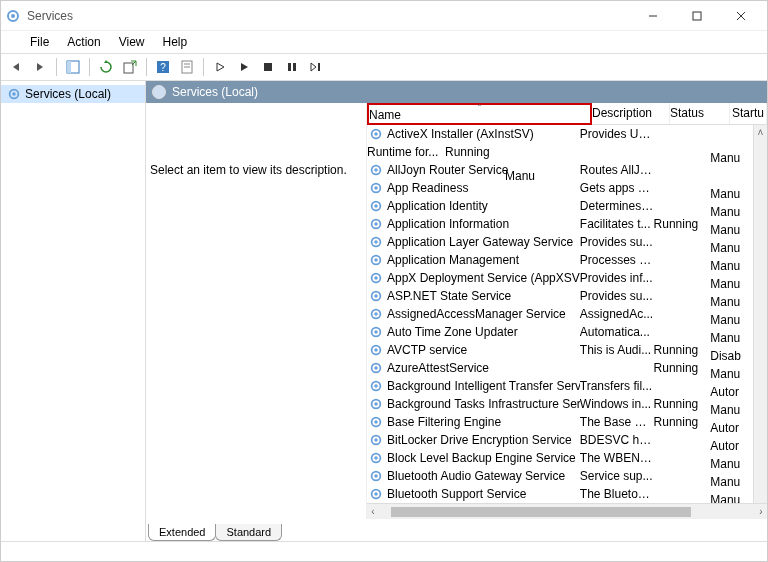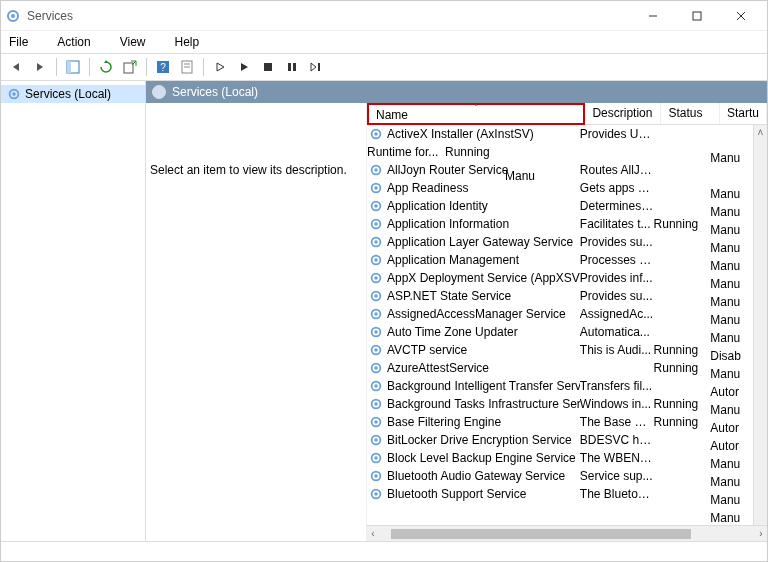--- a/index.html
+++ b/index.html
@@ -2,38 +2,38 @@
 <html><head>
 <meta charset="utf-8">
 <style>
 * { margin: 0; padding: 0; box-sizing: border-box; }
 body { font-family: "Segoe UI", Tahoma, sans-serif; font-size: 12px; background: #fff; color: #000; width: 768px; height: 562px; overflow: hidden; border: 1px solid #ccc; }
 .titlebar { height: 30px; display: flex; align-items: center; padding: 12px 4px; border-bottom: 1px solid #eee; }
 .titlebar .gear { width: 16px; height: 16px; margin-right: 6px; }
 .titlebar .title { flex: 1; color: #555; font-size: 12px; }
 .win-btns { display: flex; }
 .win-btn { width: 44px; height: 28px; display: flex; align-items: center; justify-content: center; color: #666; }
-.menubar { height: 22px; display: flex; align-items: center; padding: 0 0; gap: 13px; }
+.menubar { height: 22px; display: flex; align-items: center; padding: 0 21px; gap: 2px; }
 .menu-item { padding: 2px 8px; font-size: 12px; }
 .toolbar { height: 28px; border-top: 1px solid #ddd; border-bottom: 1px solid #ddd; display: flex; align-items: center; padding: 0 4px; gap: 2px; }
 .tool-btn { width: 22px; height: 22px; display: flex; align-items: center; justify-content: center; border: 1px solid transparent; }
 .tool-sep { width: 1px; height: 18px; background: #ccc; margin: 0 3px; }
 .main { display: flex; height: calc(100% - 30px - 22px - 28px - 20px); }
 .statusbar { height: 20px; border-top: 1px solid #ddd; }
 .left-pane { width: 145px; border-right: 1px solid #ddd; background: #fff; padding-top: 4px; }
 .tree-item { display: flex; align-items: center; gap: 4px; padding: 2px 6px; }
 .tree-item.selected { background: #d0e7ff; }
 .right-pane { flex: 1; display: flex; flex-direction: column; overflow: hidden; }
 .pane-header { background: #7a95ad; color: #fff; height: 22px; display: flex; align-items: center; padding: 0 6px; gap: 6px; font-size: 12px; }
 .pane-header .gear-circle { width: 14px; height: 14px; border: 1px solid #ddd; border-radius: 50%; background: #cfdff1; }
 .pane-body { flex: 1; display: flex; overflow: hidden; }
 .desc-pane { width: 220px; padding: 12px 4px; font-size: 12px; margin-top: 48px; }
 .list-pane { flex: 1; overflow: hidden; position: relative; border-left: 1px solid #eee; }
 .list-header { display: flex; border-bottom: 1px solid #ddd; background: #fff; height: 22px; }
-.col-h { padding: 3px 7px; border-right: 1px solid #eee; position: relative; font-size: 12px; }
+.col-h { padding: 3px 0; border-right: 1px solid #eee; position: relative; font-size: 12px; }
 .col-name { width: 225px; border: 2px solid #c00; height: 22px; }
 .col-desc { width: 78px; }
 .col-status { width: 60px; }
 .col-start { flex: 1; text-align: center; }
 .sort-arrow { position: absolute; left: 50%; top: -2px; transform: translateX(-50%); font-size: 9px; color: #666; }
 .list-body { overflow-y: auto; overflow-x: auto; height: calc(100% - 22px - 16px); }
 .row { display: flex; height: 18px; align-items: center; font-size: 12px; white-space: nowrap; }
 .row .c-name { width: 225px; display: flex; align-items: center; gap: 4px; padding-left: 2px; overflow: hidden; }
 .row .c-desc { width: 78px; overflow: hidden; text-overflow: ellipsis; }
 .row .c-status { width: 60px; }
@@ -441,16 +441,20 @@
           <div class="up">˄</div>
         </div>
         <div class="hscroll">
           <div class="arrow">‹</div>
           <div class="thumb"></div>
           <div style="flex:1"></div>
           <div class="arrow">›</div>
         </div>
       </div>
     </div>
+    <div class="tabs">
+      <div class="tab">Extended</div>
+      <div class="tab inactive">Standard</div>
+    </div>
   </div>
 </div>
 
 <div class="statusbar"></div>
 
 </body></html>

